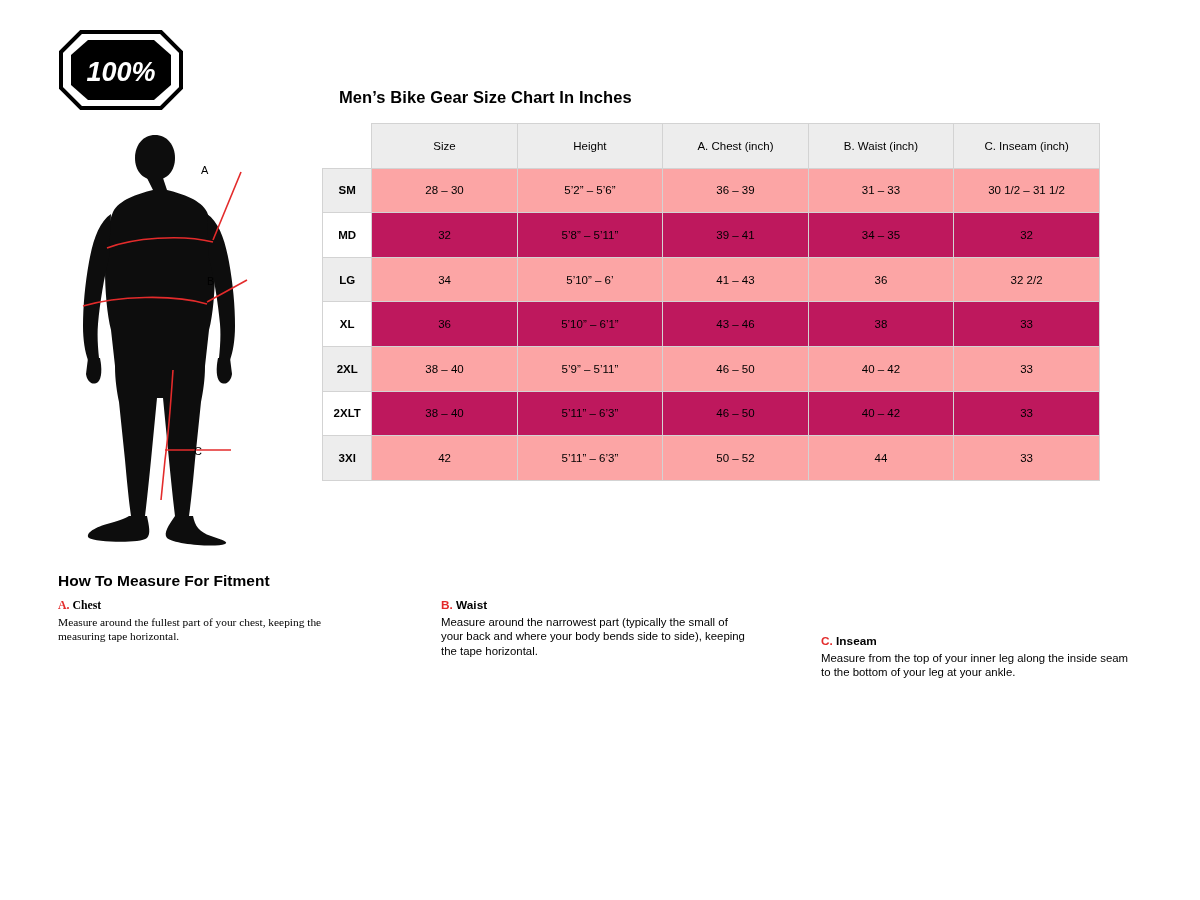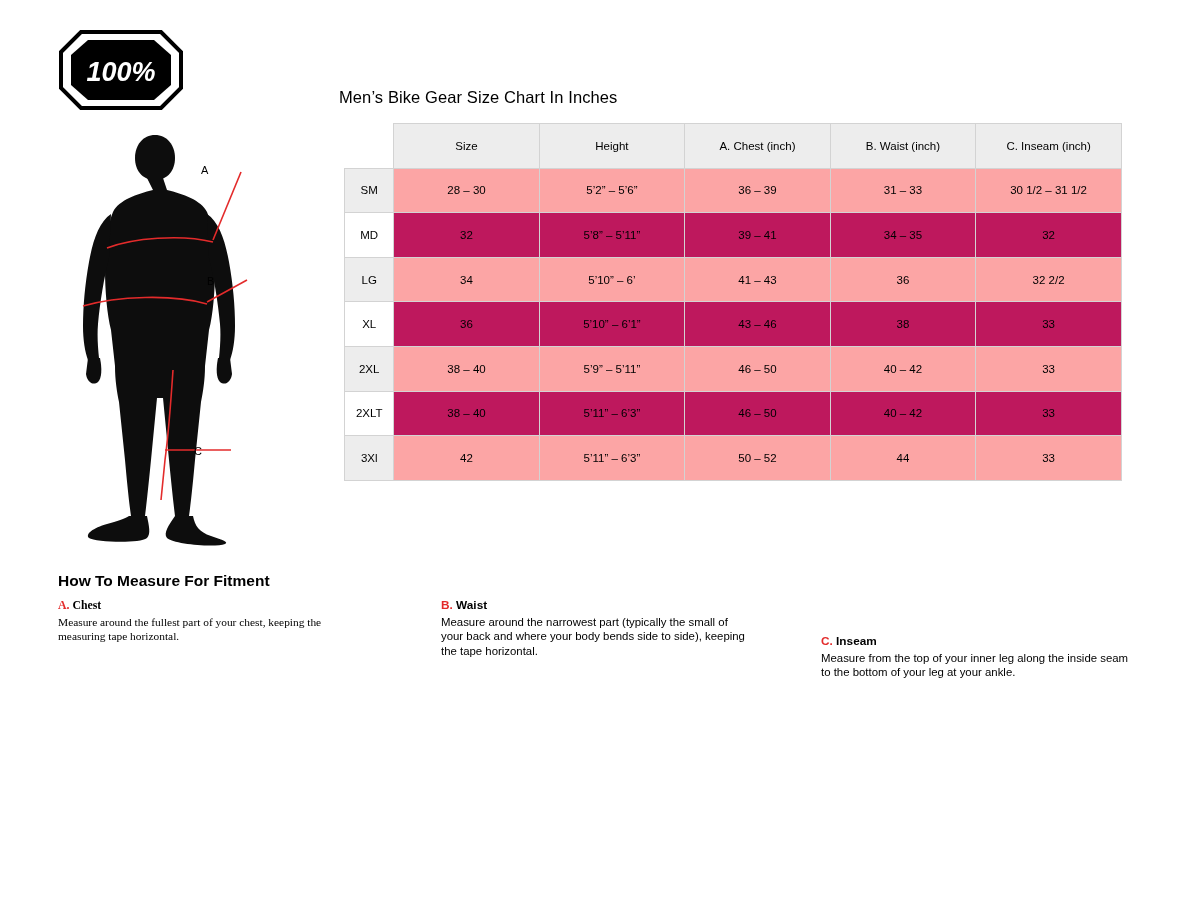--- a/index.html
+++ b/index.html
@@ -38,26 +38,26 @@
     height: 420px;
   }
   .figure-wrap svg { display: block; }
 
   
   .table-title {
     position: absolute;
     left: 339px;
     top: 88px;
     font-size: 16.5px;
-    font-weight: normal;
+    font-weight: bold;
     letter-spacing: 0.1px;
   }
   .size-table {
     position: absolute;
-    left: 344px;
+    left: 322px;
     top: 123px;
     width: 778px;
     border-collapse: collapse;
     font-size: 11.5px;
   }
   .size-table th, .size-table td {
     border: 1px solid #d3d3d3;
     height: 44.6px;
     text-align: center;
     vertical-align: middle;
@@ -74,21 +74,21 @@
     border-top: none;
   }
   .size-table col.c0 { width: 50px; }
   .size-table col.c1 { width: 150px; }
   .size-table col.c2 { width: 150px; }
   .size-table col.c3 { width: 150px; }
   .size-table col.c4 { width: 150px; }
   .size-table col.c5 { width: 150px; }
   .size-table tbody tr.shaded td { background: #fca5a5; }
   .size-table tbody tr.plain td { background: #be185d; }
-  .size-table td.rowhead { background: #ffffff !important; }
+  .size-table td.rowhead { background: #ffffff !important; font-weight: bold; }
   .size-table tbody tr.shaded td.rowhead { background: #ededed !important; }
 
   
   .howto-title {
     position: absolute;
     left: 58px;
     top: 572px;
     font-size: 15.5px;
     font-weight: bold;
   }

